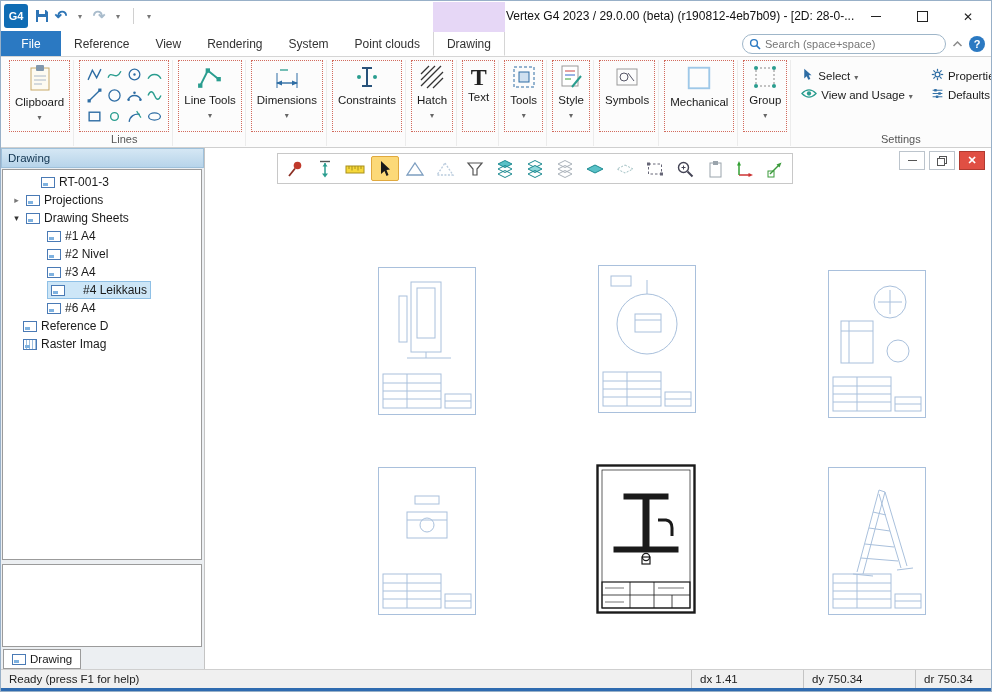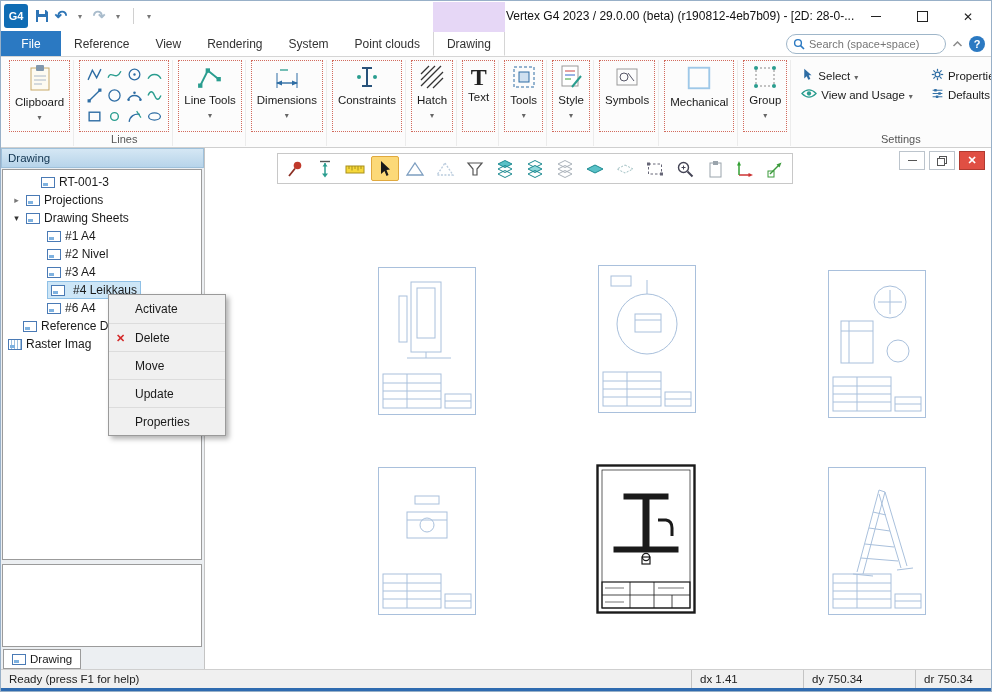--- a/index.html
+++ b/index.html
@@ -22,21 +22,21 @@
   .glyph-maximize::before { content:""; display:block; width:9px; height:9px; border:1.2px solid #222; }
   .glyph-close::before { content:"\2715"; font-size:12px; }
 
   
   .tabrow { position:absolute; top:30px; left:0; right:0; height:26px; background:#fff; border-bottom:1px solid #d5d5d5; display:flex; align-items:stretch; }
   .tab { padding:0 13px; display:flex; align-items:center; font-size:12px; color:#333; white-space:nowrap; position:relative; }
   .tab.file { background:#2b79c2; color:#fff; width:60px; justify-content:center; padding:0; }
   .tab.active { border:1px solid #d5d5d5; border-bottom:1px solid #fff; background:#fff; }
   .tab.active::before { content:""; position:absolute; left:-1px; right:-1px; top:-30px; height:30px; background:#e6d7f6; }
   .tabrow-right { margin-left:auto; display:flex; align-items:center; gap:6px; padding-right:6px; }
-  .searchbox { width:160px; height:20px; border:1px solid #9fb6c9; border-radius:10px; display:flex; align-items:center; padding:0 6px; background:#fff; }
+  .searchbox { width:204px; height:20px; border:1px solid #9fb6c9; border-radius:10px; display:flex; align-items:center; padding:0 6px; background:#fff; }
   .searchbox input { border:none; outline:none; flex:1; font-size:11px; font-family:"Liberation Sans",sans-serif; color:#444; background:transparent; }
   .help-circle { width:16px; height:16px; border-radius:50%; background:#2b79c2; color:#fff; font-weight:bold; font-size:11px; display:flex; align-items:center; justify-content:center; }
 
   
   .ribbon { position:absolute; top:56px; left:0; right:0; height:91px; background:#fcfcfc; border-bottom:1px solid #cfcfcf; display:flex; align-items:flex-start; padding:3px 4px 0 4px; }
   .rgroup { display:flex; flex-direction:column; align-items:center; margin:0 1px; border-right:1px solid #ececec; padding:0 3px; height:86px; }
   .rbox { border:1px dotted #d26a5c; display:flex; flex-direction:column; align-items:center; justify-content:flex-start; padding:3px 5px 1px 5px; height:72px; }
   .bigbtn { display:flex; flex-direction:column; align-items:center; gap:1px; }
   .rlabel { font-size:11.5px; color:#1a1a1a; white-space:nowrap; }
   .chev::before { content:"\25BE"; color:#666; font-size:8px; }
@@ -53,21 +53,21 @@
   .panel-header { height:20px; background:linear-gradient(#d5e7f4,#b7d4ea); border:1px solid #9ec0da; display:flex; align-items:center; padding-left:6px; font-size:11.5px; color:#10334f; }
   .treebox { position:absolute; left:1px; top:21px; width:200px; height:391px; background:#fff; border:1px solid #9b9b9b; overflow:hidden; padding-top:3px; }
   .trow { height:18px; display:flex; align-items:center; gap:4px; white-space:nowrap; }
   .lv0 { padding-left:12px;margin-left:26px; } .lv1 { padding-left:8px; } .lv2 { padding-left:44px; }
   .exp { width:11px; text-align:center; color:#777; font-size:9px; }
   .exp.col::before { content:"\25B8"; }
   .exp.expd::before { content:"\25BE"; color:#333; }
   .tico { width:14px; height:11px; border:1px solid #4a7ab5; background:#fff; position:relative; flex:0 0 auto; }
   .tico::after { content:""; position:absolute; left:1px; bottom:1px; width:5px; height:3px; background:#7fb2e0; }
   .tico.raster { background:repeating-linear-gradient(90deg,#fff 0 2px,#9fc0de 2px 3px); }
-  .tsel { display:inline-flex; align-items:center; gap:8px; padding:1px 3px; background:#cde6f7; border:1px solid #8fc0e6; }
+  .tsel { display:inline-flex; align-items:center; gap:18px; padding:1px 3px; background:#cde6f7; border:1px solid #8fc0e6; }
   .emptybox { position:absolute; left:1px; top:416px; width:200px; height:83px; background:#fff; border:1px solid #9b9b9b; }
   .bottom-tab { position:absolute; left:2px; top:501px; height:20px; display:flex; align-items:center; gap:4px; padding:0 8px; background:#fff; border:1px solid #9b9b9b; font-size:11.5px; }
 
   .canvas { position:absolute; left:203px; top:0; right:0; bottom:0; background:#fff; border-left:1px solid #c4c4c4; }
 
   
   .ctoolbar { position:absolute; left:72px; top:5px; height:31px; background:#fff; border:1px solid #c8c8c8; display:flex; align-items:center; padding:0 3px; gap:2px; }
   .ticon { width:28px; height:25px; display:flex; align-items:center; justify-content:center; border-radius:2px; }
   .ticon.active { background:#fcd978; border:1px solid #e0a93e; }
 
@@ -495,21 +495,21 @@
           </span>
         </div>
         <div class="trow lv2">
           <span class="tico"></span>
           <span>#6 A4</span>
         </div>
         <div class="trow lv1" style="padding-left:20px;">
           <span class="tico"></span>
           <span>Reference D</span>
         </div>
-        <div class="trow lv1" style="padding-left:5px;">
+        <div class="trow lv1" style="padding-left:20px;">
           <span class="tico raster"></span>
           <span>Raster Imag</span>
         </div>
       </div>
 
       <div class="emptybox"></div>
 
       <div class="bottom-tab">
         <span class="tico"></span>
         <span>Drawing</span>
@@ -773,38 +773,20 @@
               <line x1="6" y1="133" x2="64" y2="133"></line>
               <line x1="30" y1="108" x2="30" y2="142"></line>
               <rect x="68" y="128" width="26" height="14"></rect>
               <line x1="68" y1="135" x2="94" y2="135"></line>
             </g>
           </svg>
       </div>
     </div>
   </div>
 
-  <div class="cmenu">
-    <div class="cmi">
-        <span>Activate</span>
-      </div>
-    <div class="cmi">
-        <span class="cmi-icon delete-x"></span>
-        <span>Delete</span>
-      </div>
-    <div class="cmi">
-        <span>Move</span>
-      </div>
-    <div class="cmi">
-        <span>Update</span>
-      </div>
-    <div class="cmi">
-        <span>Properties</span>
-      </div>
-  </div>
 
   <div class="statusbar">
     <span class="status-msg">Ready (press F1 for help)</span>
     <span class="status-cell">dx 1.41</span>
     <span class="status-cell">dy 750.34</span>
     <span class="status-cell">dr 750.34</span>
   </div>
   <div class="bottom-strip"></div>
 
 </div>

